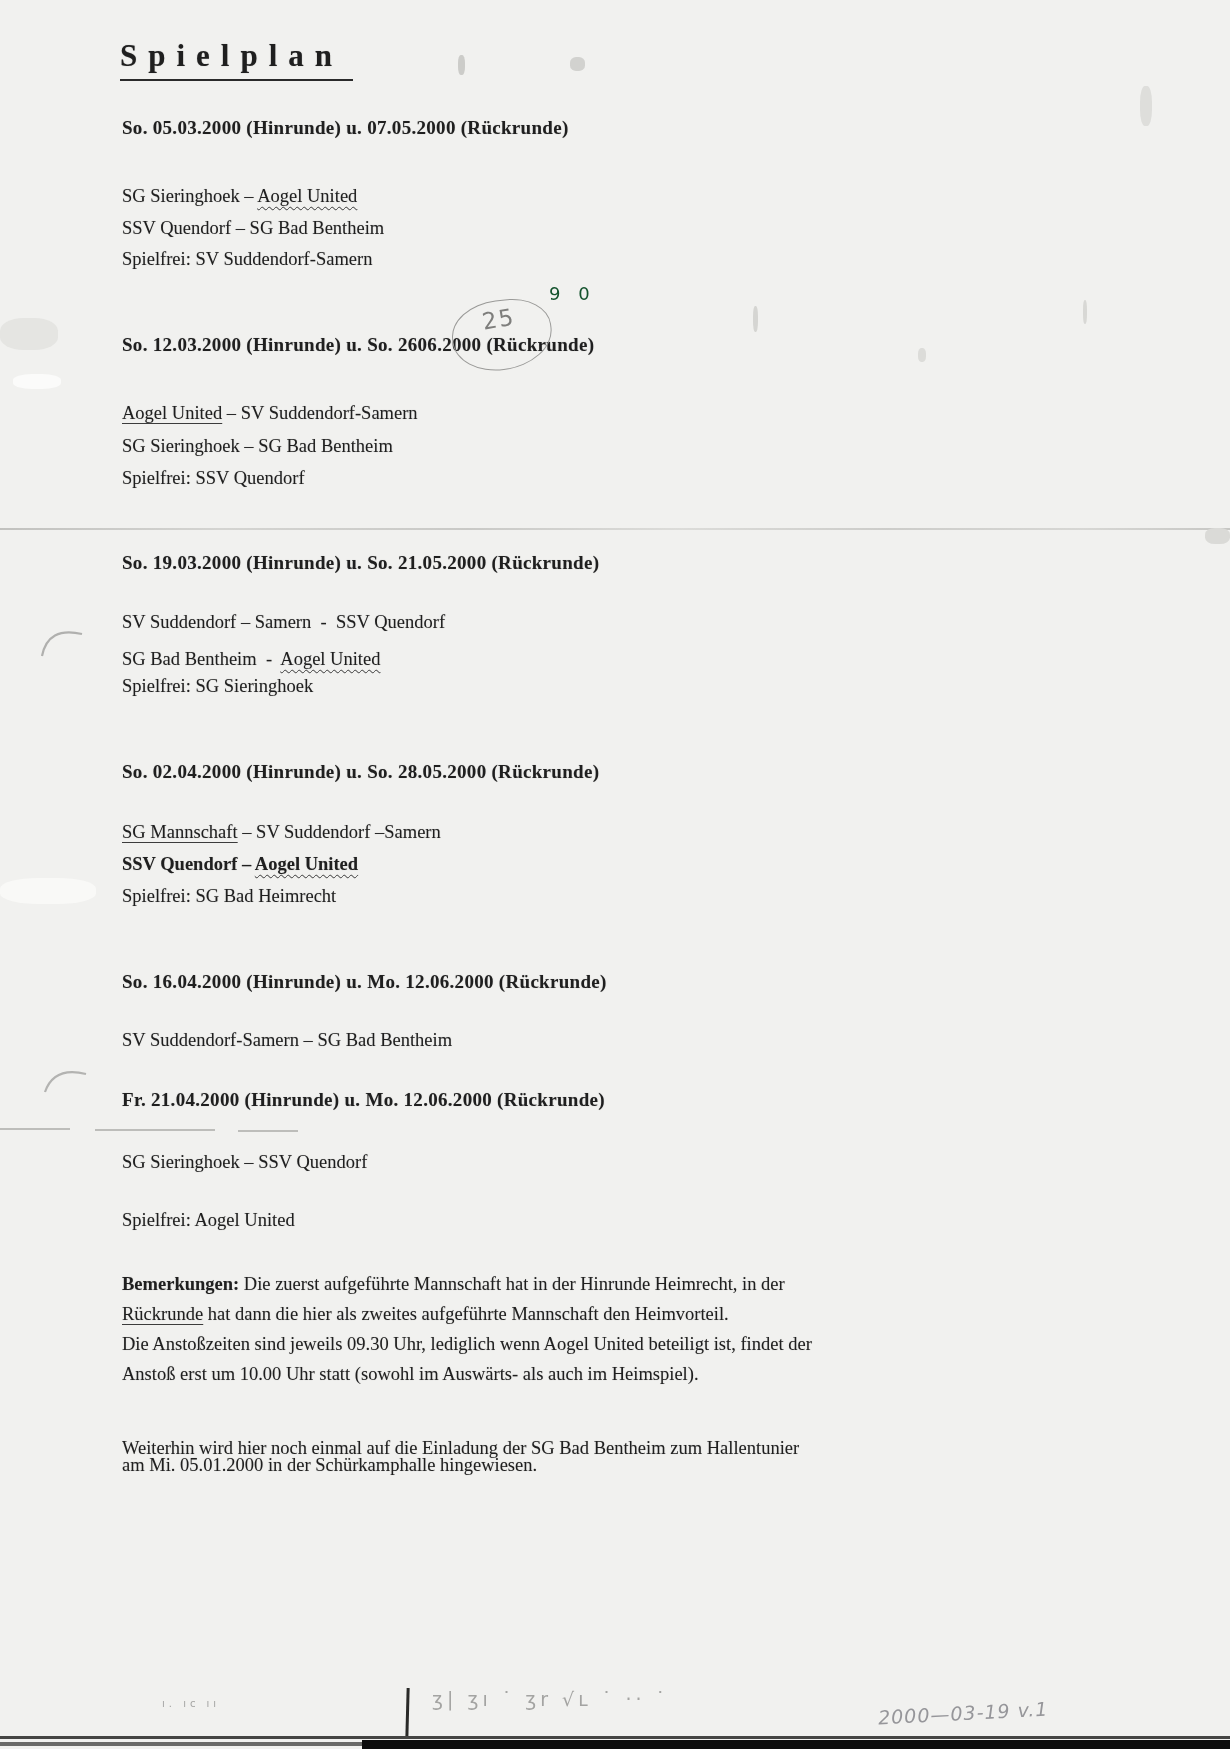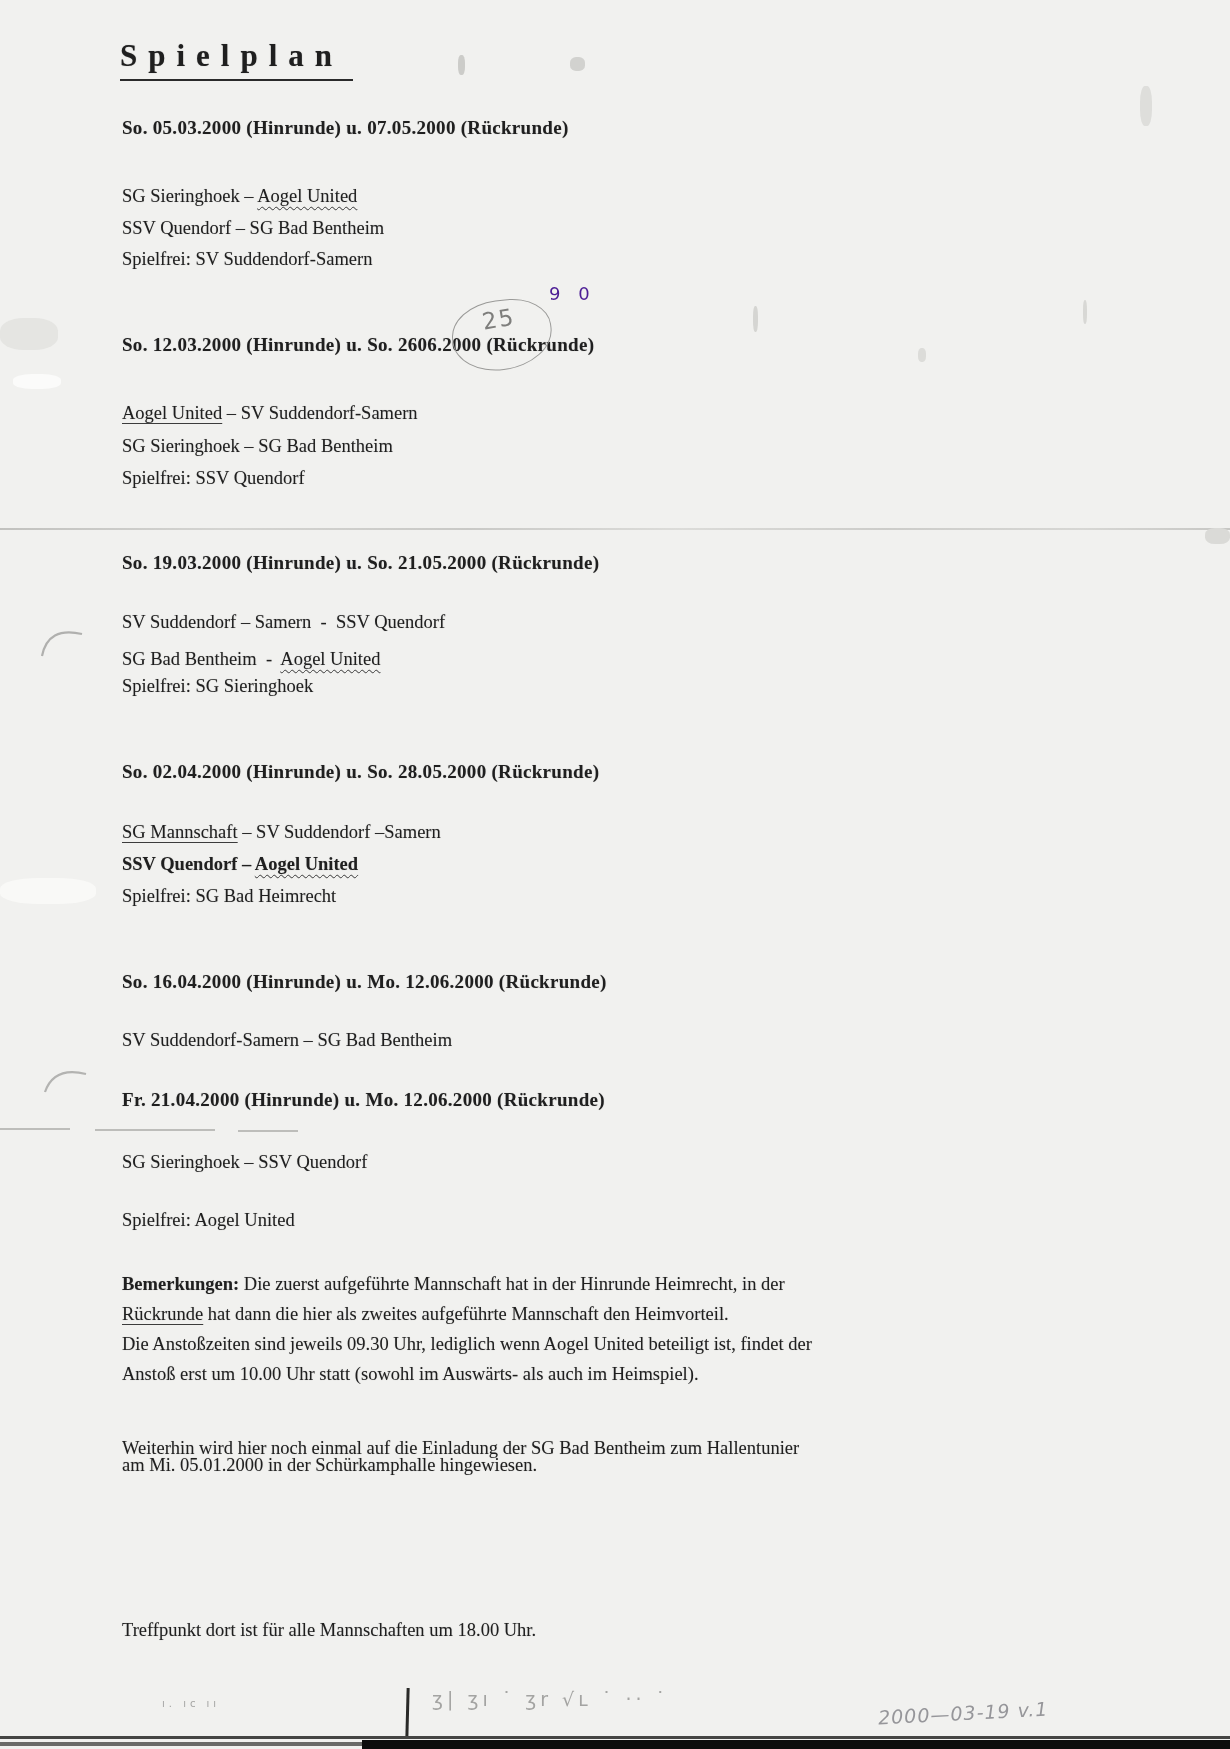--- a/index.html
+++ b/index.html
@@ -29,21 +29,21 @@
   .crease-main{position:absolute;left:0;top:528px;width:1230px;height:2px;
     background:linear-gradient(90deg,#b9b9b6 0%,#cfcfcc 18%,#c2c2bf 38%,#d8d8d5 55%,#c6c6c3 72%,#d2d2cf 88%,#bfbfbc 100%);
     opacity:0.85;}
   .crease-dash{position:absolute;top:1128px;height:2px;background:#bdbdba;}
   .smudge{position:absolute;border-radius:40%;}
   .circle-annot{position:absolute;left:452px;top:300px;width:98px;height:68px;
     border:1.6px solid #9a9a98;border-radius:50% 45% 55% 50%;
     transform:rotate(-7deg);background:transparent;}
   .hw-25{position:absolute;left:482px;top:306px;font-size:23px;color:#7e7e7c;
     font-family:"DejaVu Sans",sans-serif;transform:rotate(-10deg);letter-spacing:2px;}
-  .hw-90{position:absolute;left:549px;top:283px;font-size:18px;color:#4c1d95;
+  .hw-90{position:absolute;left:549px;top:283px;font-size:18px;color:#14532d;
     font-family:"DejaVu Sans",sans-serif;letter-spacing:6px;}
   .bottom-line{position:absolute;left:0;top:1736px;width:1230px;height:3px;background:#454543;}
   .bottom-bar{position:absolute;left:362px;top:1740px;width:868px;height:9px;background:#0c0c0c;}
   .bottom-bar-left{position:absolute;left:0;top:1742px;width:362px;height:4px;background:#6a6a68;}
   .vert-tick{position:absolute;left:406px;top:1688px;width:3px;height:50px;background:#2a2a28;transform:rotate(1.5deg);}
   .scribble{position:absolute;color:#a4a4a2;font-family:"DejaVu Sans",sans-serif;
     filter:blur(0.4px);letter-spacing:4px;}
   .note-date{position:absolute;left:878px;top:1702px;font-size:19px;color:#96969a;
     font-family:"DejaVu Sans",sans-serif;font-style:italic;transform:rotate(-3deg);letter-spacing:1px;}
 </style>
@@ -84,21 +84,20 @@
       <div class="txt" style="top: 1302px;"><span class="seg-u">Rückrunde</span><span> hat dann die hier als zweites aufgeführte Mannschaft den Heimvorteil.</span></div>
       <div class="txt" style="top: 1332px;"><span>Die Anstoßzeiten sind jeweils 09.30 Uhr, lediglich wenn Aogel United beteiligt ist, findet der</span></div>
       <div class="txt" style="top: 1362px;"><span>Anstoß erst um 10.00 Uhr statt (sowohl im Auswärts- als auch im Heimspiel).</span></div>
     </div>
 
   <div id="closing">
       <div class="txt" style="top: 1436px;"><span>Weiterhin wird hier noch einmal auf die Einladung der SG Bad Bentheim zum Hallentunier</span></div>
       <div class="txt" style="top: 1453px;"><span>am Mi. 05.01.2000 in der Schürkamphalle hingewiesen.</span></div>
     </div>
 
-  <div class="txt" style="top:1618px">Treffpunkt dort ist für alle Mannschaften um 18.00 Uhr.</div>
 
   <div class="circle-annot"></div>
   <div class="hw-25">25</div>
   <div class="hw-90">9 0</div>
 
   <div class="crease-main"></div>
   <div class="crease-dash" style="left:0;width:70px;"></div>
   <div class="crease-dash" style="left:95px;width:120px;top:1129px;"></div>
   <div class="crease-dash" style="left:238px;width:60px;top:1130px;"></div>
 

